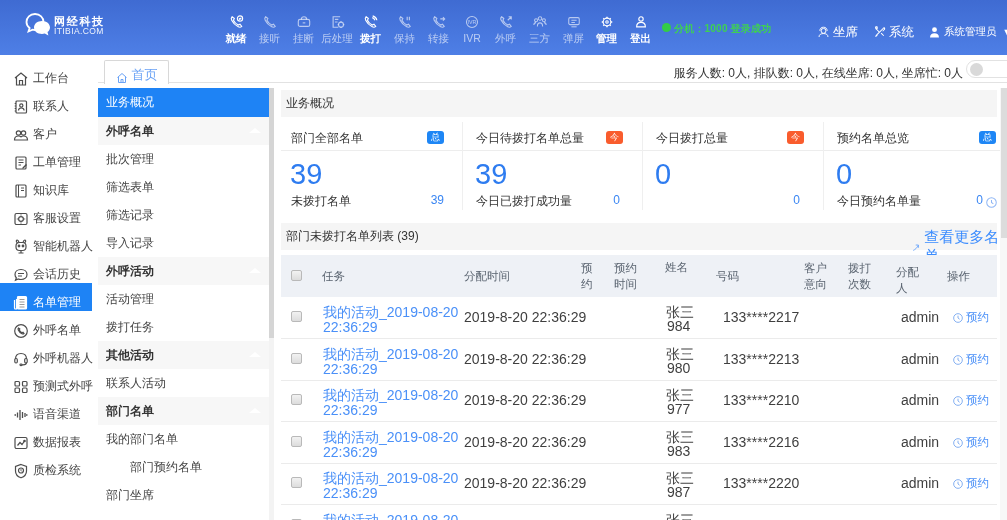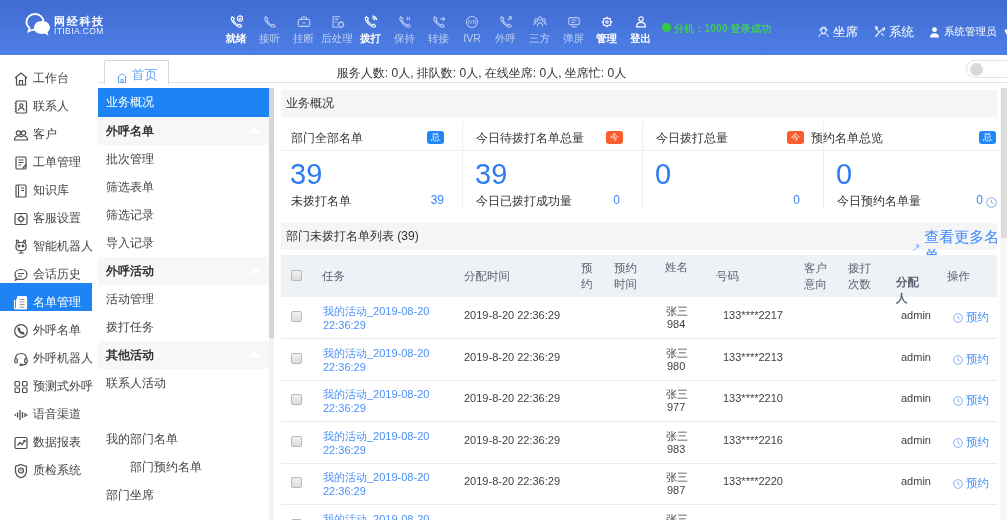--- a/index.html
+++ b/index.html
@@ -25,21 +25,21 @@
 .sb-item { position:absolute; left:0; width:92px; height:28px; display:flex; align-items:flex-end;
   color:#444; font-size:12px; white-space:nowrap; }
 .sb-item svg { margin-left:13px; margin-right:4px; flex:none; }
 .sb-item.on { background:#1e83f5; color:#fff; }
 
 #tabline { position:absolute; left:98px; top:82px; width:909px; height:1px; background:#e2e2e2; }
 #tab { position:absolute; left:104px; top:60px; width:65px; height:24px; background:#fff;
   border:1px solid #d8d8d8; border-bottom:none; border-radius:2px 2px 0 0;
   display:flex; align-items:flex-end; justify-content:center; color:#6aa2f5; font-size:13px; }
 #tab svg { margin-right:4px; }
-#stats { position:absolute; left:0; top:65px; width:963px; text-align:center; font-size:12px;
+#stats { position:absolute; left:0; top:65px; width:963px; text-align:right; font-size:12px;
   color:#333; }
 #toggle { position:absolute; left:966px; top:60px; width:50px; height:18px;
   border:1px solid #e2e2e2; border-radius:9px; background:#fff; }
 #toggle .knob { position:absolute; left:3px; top:2px; width:13px; height:13px; border-radius:50%;
   background:#d9d9d9; }
 
 #submenu { position:absolute; left:98px; top:88px; width:171px; height:432px; background:#fff; }
 .sm-item { position:absolute; left:0; width:171px; height:28px; line-height:28px;
   padding-left:8px; font-size:12px; color:#444; }
 .sm-hd { background:#f7f7f7; font-weight:bold; color:#333; }
@@ -62,21 +62,21 @@
 .b-org { background:#f95c2d; }
 .card-line { position:absolute; height:1px; background:#ededed; top:150px; }
 .card-num { position:absolute; top:158px; font-size:29px; color:#2e7cf0; }
 .card-bl { position:absolute; top:193px; font-size:12px; color:#333; }
 .card-bv { position:absolute; top:194px; font-size:12px; color:#3a86f3; }
 .vsep { position:absolute; top:122px; width:1px; height:88px; background:#efefef; }
 
 #thead { position:absolute; left:281px; top:255px; width:716px; height:42px; background:#eef1f6; }
 .th { position:absolute; font-size:11.5px; color:#5a6470; line-height:16px; }
 .row-line { position:absolute; left:281px; width:716px; height:1px; background:#ebebeb; }
-.cell { position:absolute; font-size:11px; color:#3f3f3f; white-space:nowrap; }
+.cell { position:absolute; font-size:14px; color:#3f3f3f; white-space:nowrap; }
 .link { color:#4a90f8; }
 .ck { position:absolute; width:11px; height:11px; border:1px solid #b9b9b9; border-radius:2px;
   background:linear-gradient(180deg,#f2f2f2,#dcdcdc); }
 #more { position:absolute; left:912px; top:228px; font-size:15px; color:#3b8cfe; display:flex; align-items:center; }
 </style>
 </head>
 <body>
 <div id="topbar">
 <svg class="abs" style="left:25px;top:12px;" width="26" height="25" viewBox="0 0 26 25" color="#fff">
   <path d="M10 2 C5 2 1.5 5.5 1.5 10 C1.5 12.5 2.7 14.6 4.6 16 L3.5 19.5 L7.6 17.7 C8.4 17.9 9.2 18 10 18 C15 18 18.5 14.5 18.5 10 C18.5 5.5 15 2 10 2 Z" fill="none" stroke="#fff" stroke-width="1.8"></path>
@@ -310,20 +310,21 @@
 <div class="sm-item sm-hd" style="top:29px;">外呼名单<span class="caret"></span></div>
 <div class="sm-item" style="top:57px;">批次管理</div>
 <div class="sm-item" style="top:85px;">筛选表单</div>
 <div class="sm-item" style="top:113px;">筛选记录</div>
 <div class="sm-item" style="top:141px;">导入记录</div>
 <div class="sm-item sm-hd" style="top:169px;">外呼活动<span class="caret"></span></div>
 <div class="sm-item" style="top:197px;">活动管理</div>
 <div class="sm-item" style="top:225px;">拨打任务</div>
 <div class="sm-item sm-hd" style="top:253px;">其他活动<span class="caret"></span></div>
 <div class="sm-item" style="top:281px;">联系人活动</div>
+<div class="sm-item sm-hd" style="top:309px;">部门名单<span class="caret"></span></div>
 <div class="sm-item" style="top:337px;">我的部门名单</div>
 <div class="sm-item" style="top:365px;margin-left:24px;">部门预约名单</div>
 <div class="sm-item" style="top:393px;">部门坐席</div>
 </div>
 <div id="smbar"></div>
 <div id="smthumb"></div>
 <div id="mainbar"></div>
 <div id="mainthumb"></div>
 
 <div class="secbar" style="top:90px;">业务概况</div>
@@ -343,21 +344,21 @@
 <div class="card-t" style="left:476px;top:130px;">今日待拨打名单总量</div>
 <div class="badge b-org" style="left:606px;top:130.5px;">今</div>
 <div class="card-num" style="left:475px;">39</div>
 <div class="card-bl" style="left:476px;">今日已拨打成功量</div>
 <div class="card-bv" style="left:520px;top:193px;width:100px;text-align:right;">0</div>
 <div class="card-t" style="left:656px;top:130px;">今日拨打总量</div>
 <div class="badge b-org" style="left:787px;top:130.5px;">今</div>
 <div class="card-num" style="left:655px;">0</div>
 <div class="card-bl" style="left:656px;margin-top:38px;">今日拨打失败名单</div>
 <div class="card-bv" style="left:700px;top:193px;width:100px;text-align:right;">0</div>
-<div class="card-t" style="left:811px;top:130px;">预约名单总览</div>
+<div class="card-t" style="left:837px;top:130px;">预约名单总览</div>
 <div class="badge b-blue" style="left:979px;top:130.5px;">总</div>
 <div class="card-num" style="left:836px;">0</div>
 <div class="card-bl" style="left:837px;">今日预约名单量</div>
 <div class="card-bv" style="left:883px;top:193px;width:100px;text-align:right;">0</div>
 <svg class="abs" style="left:986px;top:197px;" width="11" height="11" viewBox="0 0 12 12" fill="none" stroke="#8fb6f5" stroke-width="1.1">
       <circle cx="6" cy="6" r="5.2"></circle>
       <path d="M6 3.2 V6 L8 7.5"></path>
     </svg>
 </div>
 <div class="secbar" style="top:223px;">部门未拨打名单列表 (39)</div>
@@ -367,21 +368,21 @@
 <div id="thead">
 <div class="ck" style="left:10px;top:15px;position:absolute;"></div>
 <div class="th" style="left:41px;top:13px;">任务</div>
 <div class="th" style="left:183px;top:13px;">分配时间</div>
 <div class="th" style="left:300px;top:5px;">预<br>约</div>
 <div class="th" style="left:333px;top:5px;">预约<br>时间</div>
 <div class="th" style="left:384px;top:4px;">姓名</div>
 <div class="th" style="left:435px;top:13px;">号码</div>
 <div class="th" style="left:523px;top:5px;">客户<br>意向</div>
 <div class="th" style="left:567px;top:5px;">拨打<br>次数</div>
-<div class="th" style="left:615px;top:19px;font-weight:bold;">分配<br>人</div>
+<div class="th" style="left:615px;top:9px;">分配<br>人</div>
 <div class="th" style="left:666px;top:13px;">操作</div>
 </div>
 <div id="tbody">
 <div class="ck" style="left:291px;top:311px;"></div>
     <div class="cell link" style="left:323px;top:304px;">我的活动_2019-08-20</div>
     <div class="cell link" style="left:323px;top:319px;">22:36:29</div>
     <div class="cell" style="left:464px;top:309px;">2019-8-20 22:36:29</div>
     <div class="cell" style="left:666px;top:304px;">张三</div>
     <div class="cell" style="left:667px;top:318px;">984</div>
     <div class="cell" style="left:723px;top:309px;">133****2217</div>

